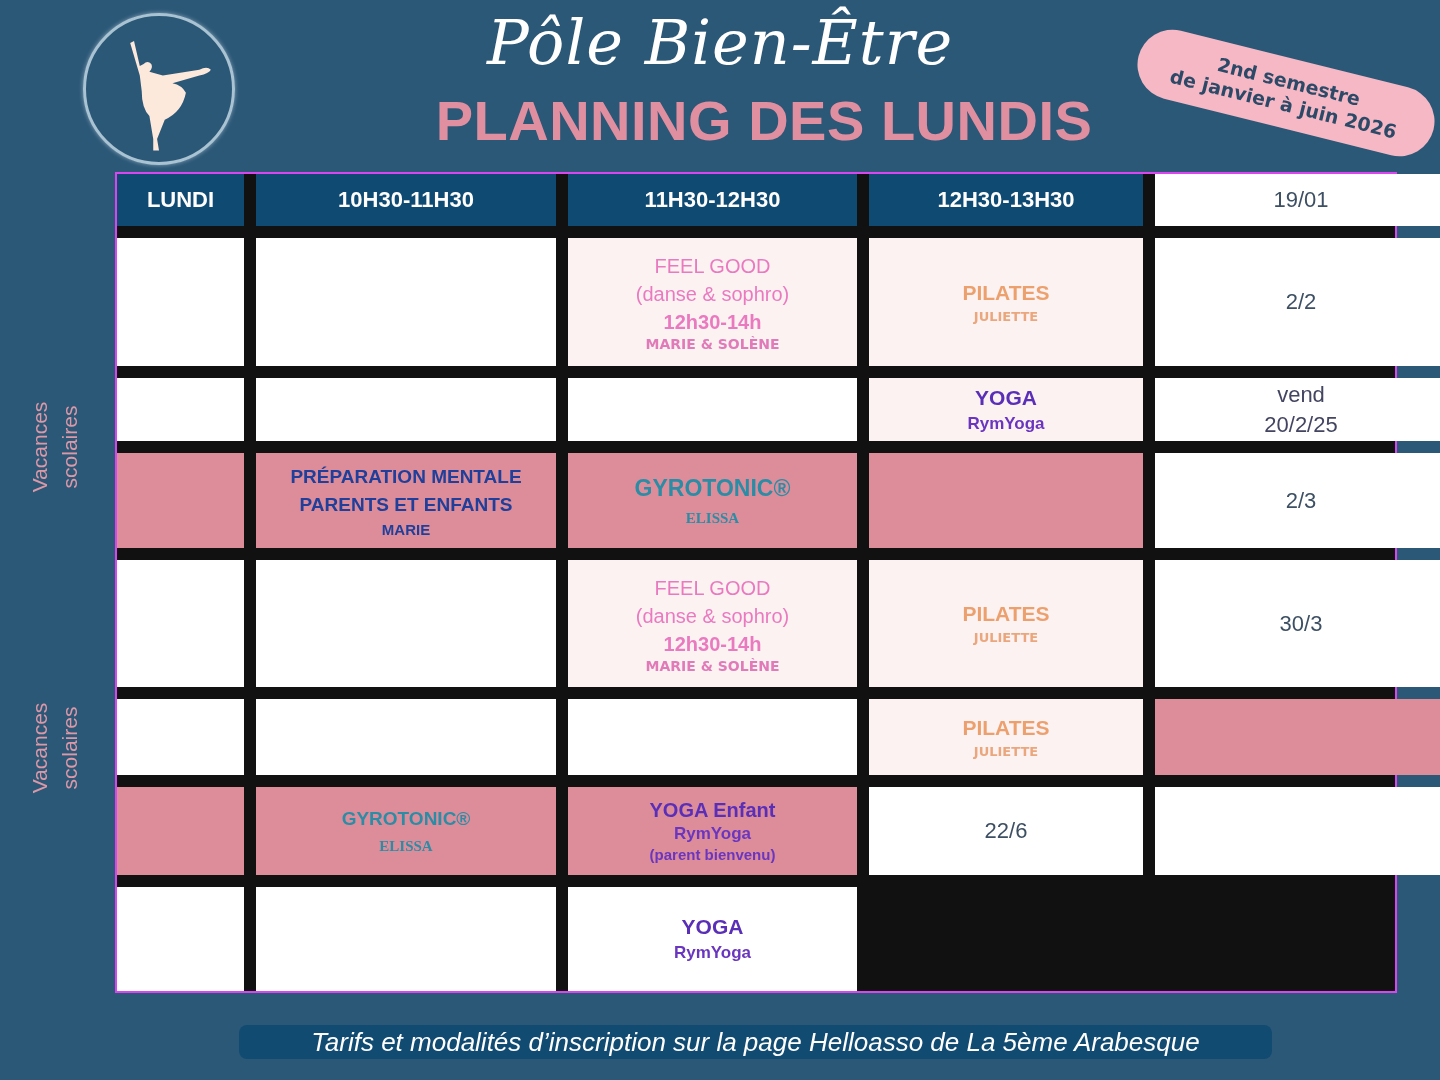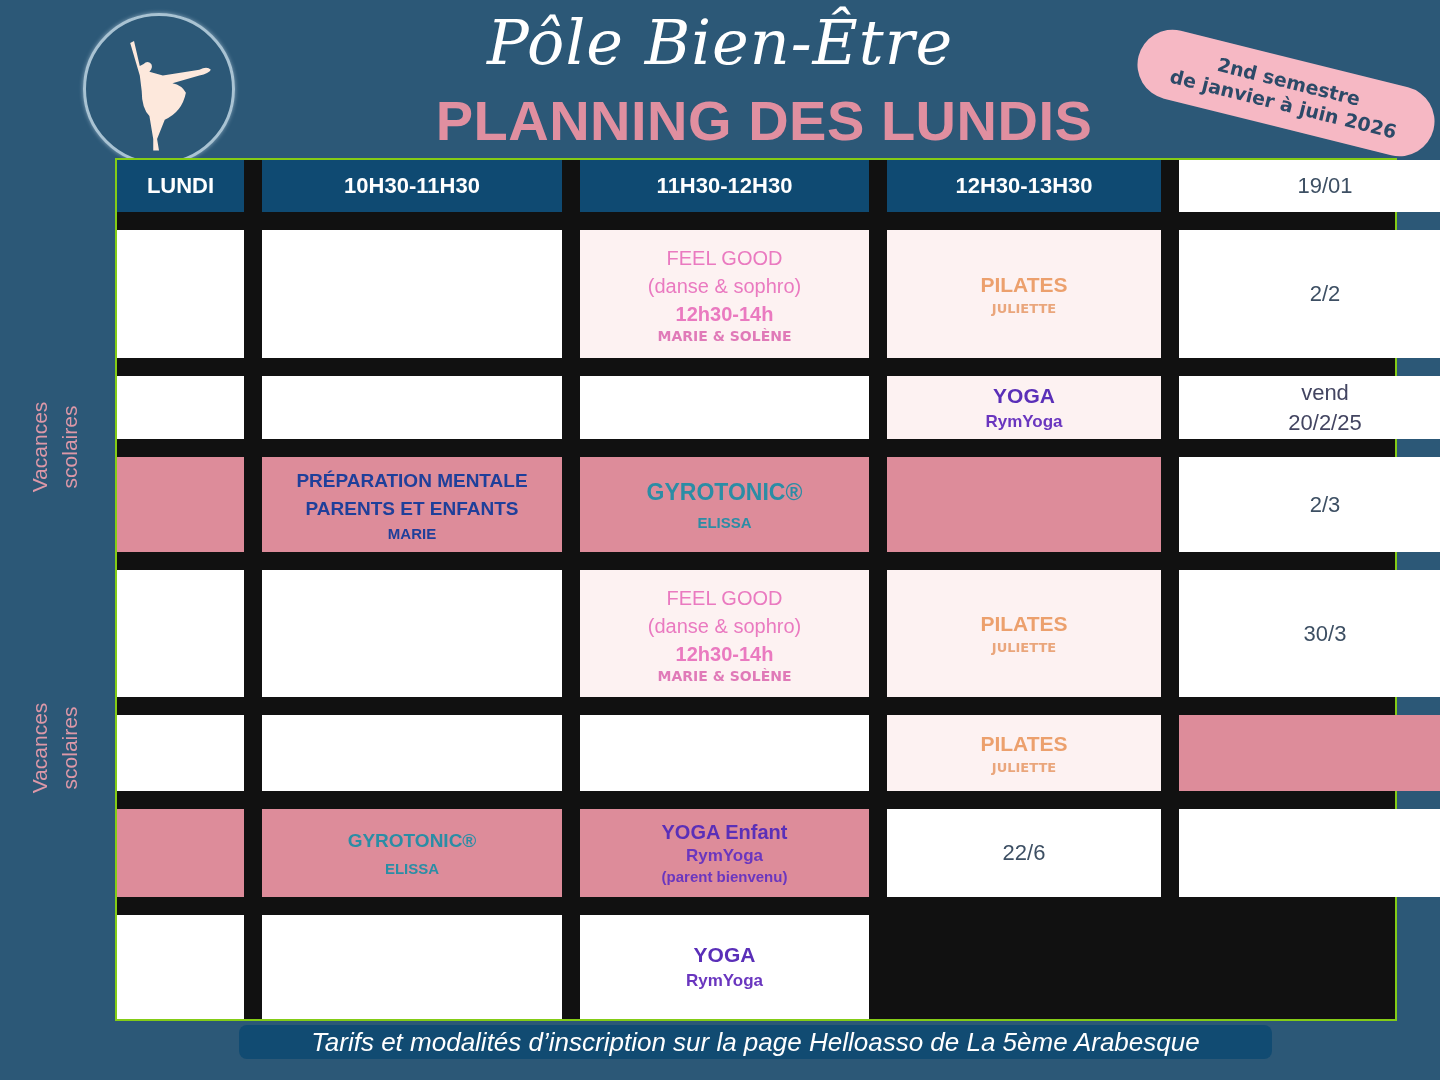--- a/index.html
+++ b/index.html
@@ -45,28 +45,28 @@
       position: absolute; width: 110px; height: 60px;
       transform: rotate(-90deg);
       color: #dd98a8; font-size: 21px; line-height: 30px;
       text-align: center;
       font-family: "Liberation Sans", sans-serif;
     }
     .side-label.s1 { left: 0px; top: 417px; }
     .side-label.s2 { left: 0px; top: 718px; }
 
     .grid {
-      position: absolute; left: 115px; top: 158px;
+      position: absolute; left: 115px; top: 172px;
       width: 1282px;
       display: grid;
       grid-template-columns: 127px 300px 289px 274px 292px;
       grid-template-rows: 52px 128px 63px 95px 127px 76px 88px 104px;
-      border: 2px solid #84cc16;
+      border: 2px solid #d946ef;
       background: #111;
-      gap: 18px;
+      gap: 12px;
     }
     .cell {
       display: flex; flex-direction: column; align-items: center; justify-content: center;
       text-align: center; background: #ffffff;
     }
     .head { background: #0f4a72; color: #ffffff; font-weight: bold; font-size: 22px; font-family: "Liberation Sans", sans-serif; }
     .date { background: #ffffff; color: #3d4f63; font-size: 22px; line-height: 30px; font-family: "Liberation Sans", sans-serif; }
     .tint { background: #fdf2f2; }
     .vac { background: #dd8c9a; }
     .vac.date { background: #ffffff; color: #434561; }
@@ -75,21 +75,21 @@
     .t-feel-sub { color: #e07ab8; font-size: 14px; font-weight: bold; }
     .t-pil { color: #eca06d; font-size: 21px; font-weight: bold; font-family: "Liberation Sans", sans-serif; }
     .t-pil-sub { color: #eaa67c; font-size: 13px; font-weight: bold; margin-top: 4px; }
     .t-yoga { color: #5a2fb8; font-size: 21px; font-weight: bold; font-family: "Liberation Sans", sans-serif; }
     .t-yoga-sub { color: #6a36bf; font-size: 17px; font-weight: bold; font-family: "Liberation Sans", sans-serif; margin-top: 4px; }
     .t-yoga-note { color: #6a36bf; font-size: 15px; font-weight: bold; font-family: "Liberation Sans", sans-serif; margin-top: 2px; }
     .t-prep { color: #1f3f9a; font-size: 19px; font-weight: bold; line-height: 28px; font-family: "Liberation Sans", sans-serif; }
     .t-prep-sub { color: #1f3f9a; font-size: 15px; font-weight: bold; margin-top: 2px; font-family: "Liberation Sans", sans-serif; }
     .t-gyro { color: #2b8da5; font-size: 23px; font-weight: bold; font-family: "Liberation Sans", sans-serif; }
     .t-gyro.sm { font-size: 19px; }
-    .t-gyro-sub { color: #2b8da5; font-size: 15px; font-weight: bold; margin-top: 8px; font-family: Liberation Sans, sans-serif; }
+    .t-gyro-sub { color: #2b8da5; font-size: 15px; font-weight: bold; margin-top: 8px; font-family: Liberation Serif, serif; }
 
     .footer {
       position: absolute; left: 239px; top: 1025px;
       width: 1033px; height: 34px; border-radius: 8px;
       background: #114b72;
       display: flex; align-items: center; justify-content: center;
       color: #ffffff; font-style: italic; font-size: 26px;
       font-family: "Liberation Sans", sans-serif;
     }
   </style>

